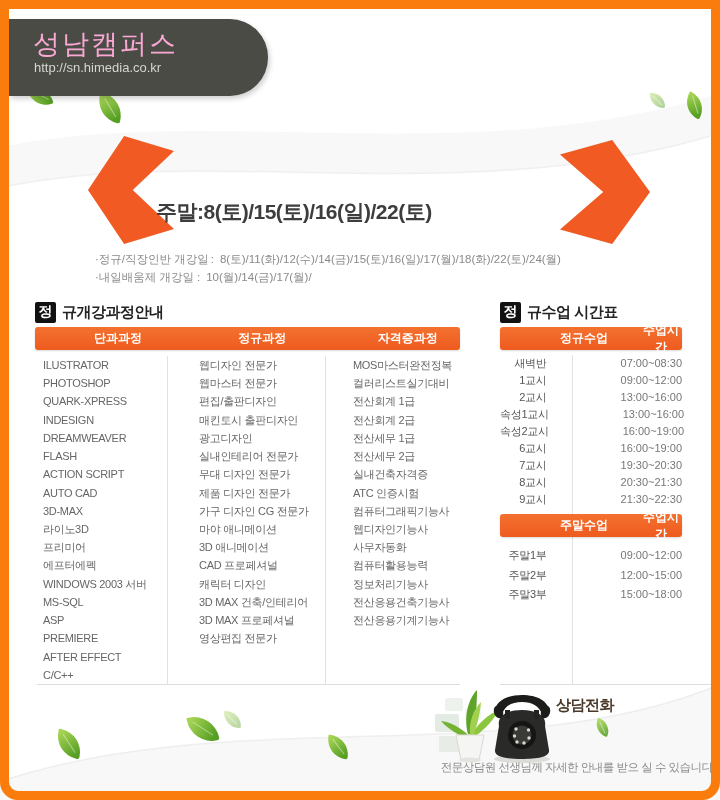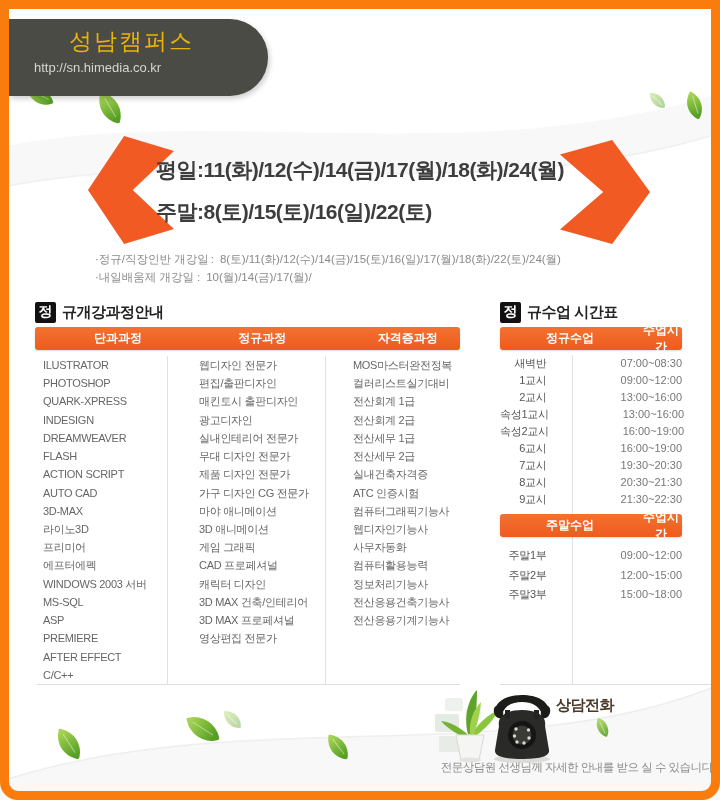--- a/index.html
+++ b/index.html
@@ -22,21 +22,21 @@
   .leaf4{left:684px;top:95px;width:21px;height:21px;transform:rotate(28deg);}
   .leaf5{left:56px;top:731px;width:26px;height:26px;transform:rotate(12deg);}
   .leaf6{left:189px;top:715px;width:28px;height:28px;transform:rotate(-12deg);}
   .leaf7{left:224px;top:711px;width:17px;height:17px;opacity:.4;}
   .leaf8{left:327px;top:736px;width:22px;height:22px;transform:rotate(8deg);}
   .leaf9{left:595px;top:720px;width:15px;height:15px;opacity:.85;transform:rotate(20deg);}
 
   
   .site-header{position:absolute;left:9px;top:19px;width:259px;height:77px;z-index:2;
         background:#4B4B45;border-radius:0 38px 38px 0;box-shadow:2px 3px 5px rgba(0,0,0,.18);}
-  .site-title{position:absolute;left:24px;top:7px;color:#eab308;font-size:23px;letter-spacing:2px;margin-left:36px;}
+  .site-title{position:absolute;left:24px;top:7px;color:#f9a8d4;font-size:27px;letter-spacing:2px;}
   .site-url{position:absolute;left:25px;top:41px;color:#d6d6d0;font-size:13px;}
 
   
   .arrow{position:absolute;background:#F15A22;z-index:2;filter:drop-shadow(2px 3px 2px rgba(0,0,0,.18));}
   .arrow-left{left:88px;top:136px;width:86px;height:108px;
         clip-path:polygon(42% 0,100% 14%,52% 50%,100% 86%,42% 100%,0 50%);}
   .arrow-right{left:560px;top:140px;width:90px;height:104px;
         clip-path:polygon(58% 0,100% 50%,58% 100%,0 86%,48% 50%,0 14%);}
   .banner-line{position:absolute;left:156px;color:#3D3D3D;font-size:21px;font-weight:bold;
         white-space:nowrap;z-index:2;letter-spacing:-0.5px;}
@@ -73,21 +73,21 @@
   .course-cell{height:18.22px;line-height:18.22px;font-size:11px;color:#666;white-space:nowrap;
         letter-spacing:-0.3px;}
   .vline{position:absolute;top:0;width:1px;background:#e2e2e2;}
   .table-left .vl1{left:132px;height:328px;}
   .table-left .vl2{left:290px;height:328px;}
   .bline{position:absolute;height:1px;background:#ddd;}
   .table-left .bl{left:2px;top:357px;width:423px;}
 
   
   .panel{position:absolute;left:500px;top:327px;width:182px;height:358px;z-index:2;}
-  .panel .hcA{width:76px;} .panel .hcB{flex:1;}
+  .panel .hcA{width:76px;text-align:right;} .panel .hcB{flex:1;}
   .panel .thead{position:relative;z-index:2;}
   .trows{position:relative;z-index:1;}
   .trows-reg{margin-top:5px;}
   .trows-wk{margin-top:9px;}
   .trow{display:flex;white-space:nowrap;}
   .trow-reg{height:17px;line-height:17px;}
   .trow-wk{height:19.5px;line-height:19.5px;}
   .t-name{width:72px;box-sizing:border-box;text-align:right;padding-right:12px;
         font-size:11px;color:#555;letter-spacing:-0.3px;}
   .t-time{padding-left:26px;font-size:11px;color:#777;letter-spacing:0;margin-left:36px;}
@@ -126,21 +126,20 @@
   <span class="leaf leaf8"></span>
   <span class="leaf leaf9"></span>
 
   <div class="site-header">
     <div class="site-title">성남캠퍼스</div>
     <div class="site-url">http://sn.himedia.co.kr</div>
   </div>
 
   <div class="arrow arrow-left"></div>
   <div class="arrow arrow-right"></div>
-  <div class="banner-line banner-line1">평일:11(화)/12(수)/14(금)/17(월)/18(화)/24(월)</div>
   <div class="banner-line banner-line2">주말:8(토)/15(토)/16(일)/22(토)</div>
 
   <div class="notes">
 
       <div class="note-row">
         <span class="note-label">·정규/직장인반 개강일</span>
         <span class="note-sep">:</span>
         <span class="note-value">8(토)/11(화)/12(수)/14(금)/15(토)/16(일)/17(월)/18(화)/22(토)/24(월)</span>
       </div>
 
@@ -185,30 +184,30 @@
           <div class="course-cell">WINDOWS 2003 서버</div>
           <div class="course-cell">MS-SQL</div>
           <div class="course-cell">ASP</div>
           <div class="course-cell">PREMIERE</div>
           <div class="course-cell">AFTER EFFECT</div>
           <div class="course-cell">C/C++</div>
         </div>
       <div class="course-col ccol2">
 
       <div class="course-cell">웹디자인 전문가</div>
+          <div class="course-cell">웹마스터 전문가</div>
           <div class="course-cell">편집/출판디자인</div>
           <div class="course-cell">매킨토시 출판디자인</div>
           <div class="course-cell">광고디자인</div>
           <div class="course-cell">실내인테리어 전문가</div>
           <div class="course-cell">무대 디자인 전문가</div>
           <div class="course-cell">제품 디자인 전문가</div>
           <div class="course-cell">가구 디자인 CG 전문가</div>
           <div class="course-cell">마야 애니메이션</div>
           <div class="course-cell">3D 애니메이션</div>
-          <div class="course-cell">게임 그래픽</div>
           <div class="course-cell">CAD 프로페셔널</div>
           <div class="course-cell">캐릭터 디자인</div>
           <div class="course-cell">3D MAX 건축/인테리어</div>
           <div class="course-cell">3D MAX 프로페셔널</div>
           <div class="course-cell">영상편집 전문가</div>
         </div>
       <div class="course-col ccol3">
 
       <div class="course-cell">MOS마스터완전정복</div>
           <div class="course-cell">컬러리스트실기대비</div>

